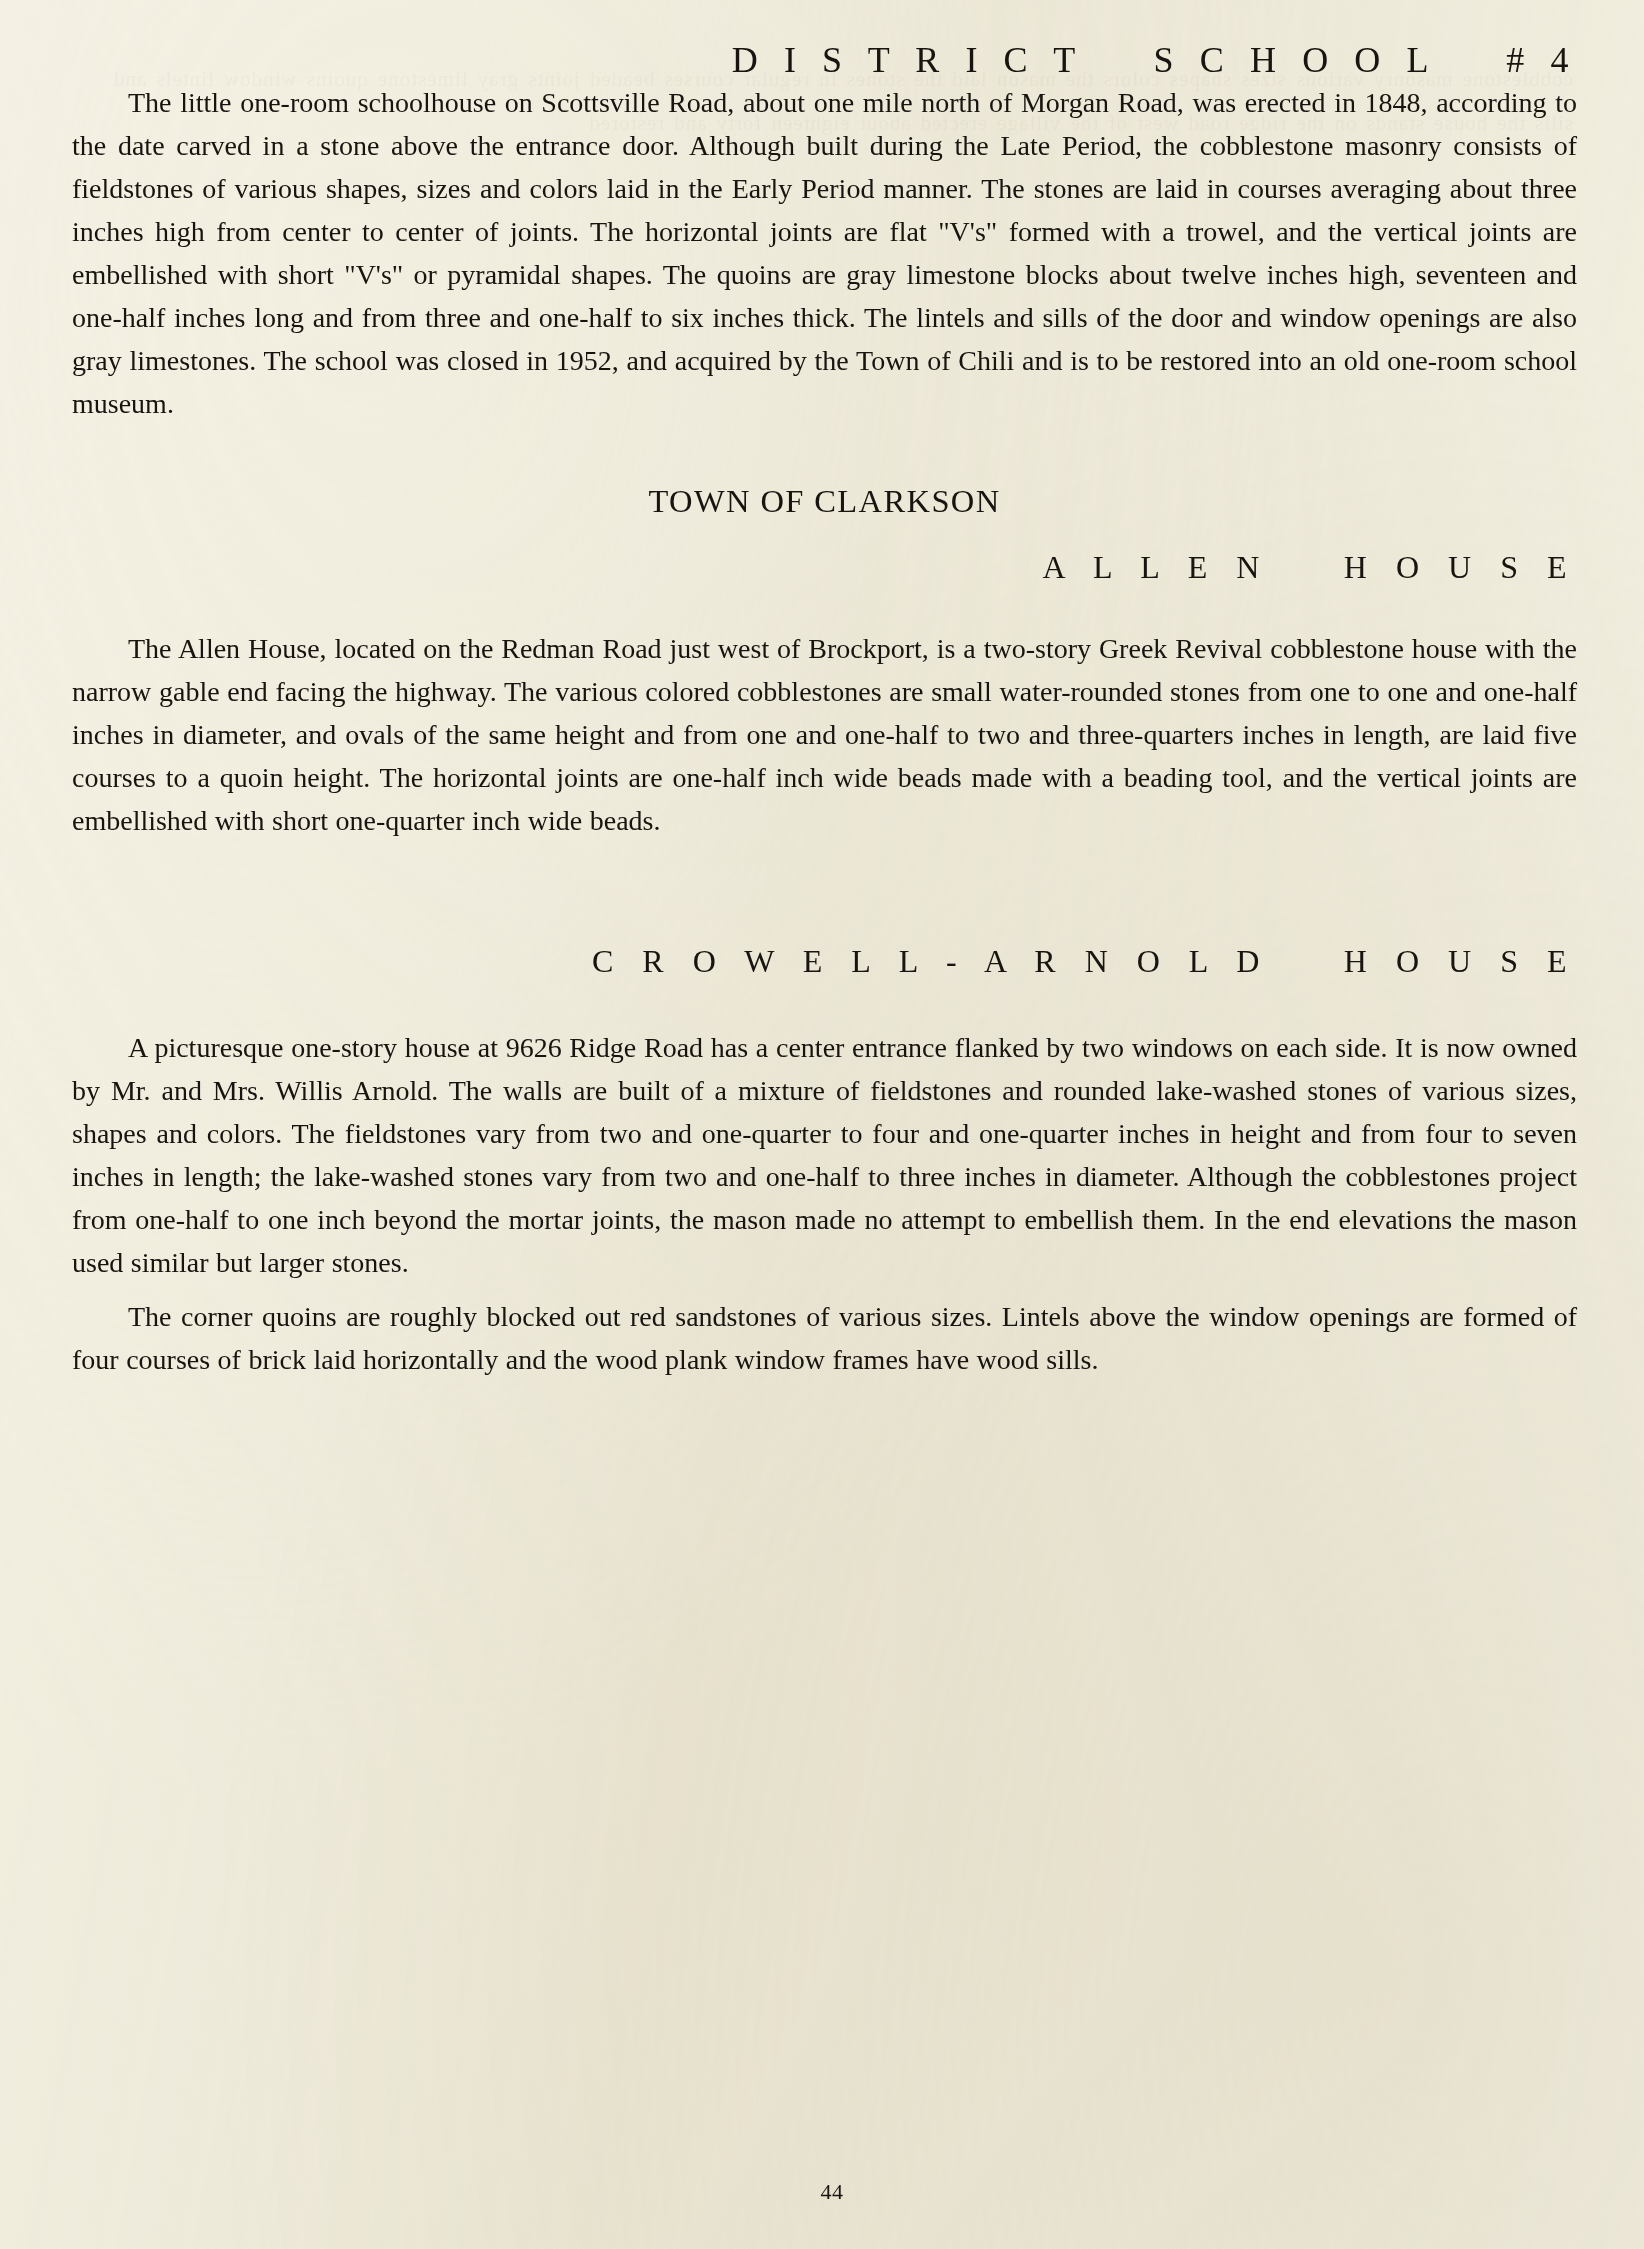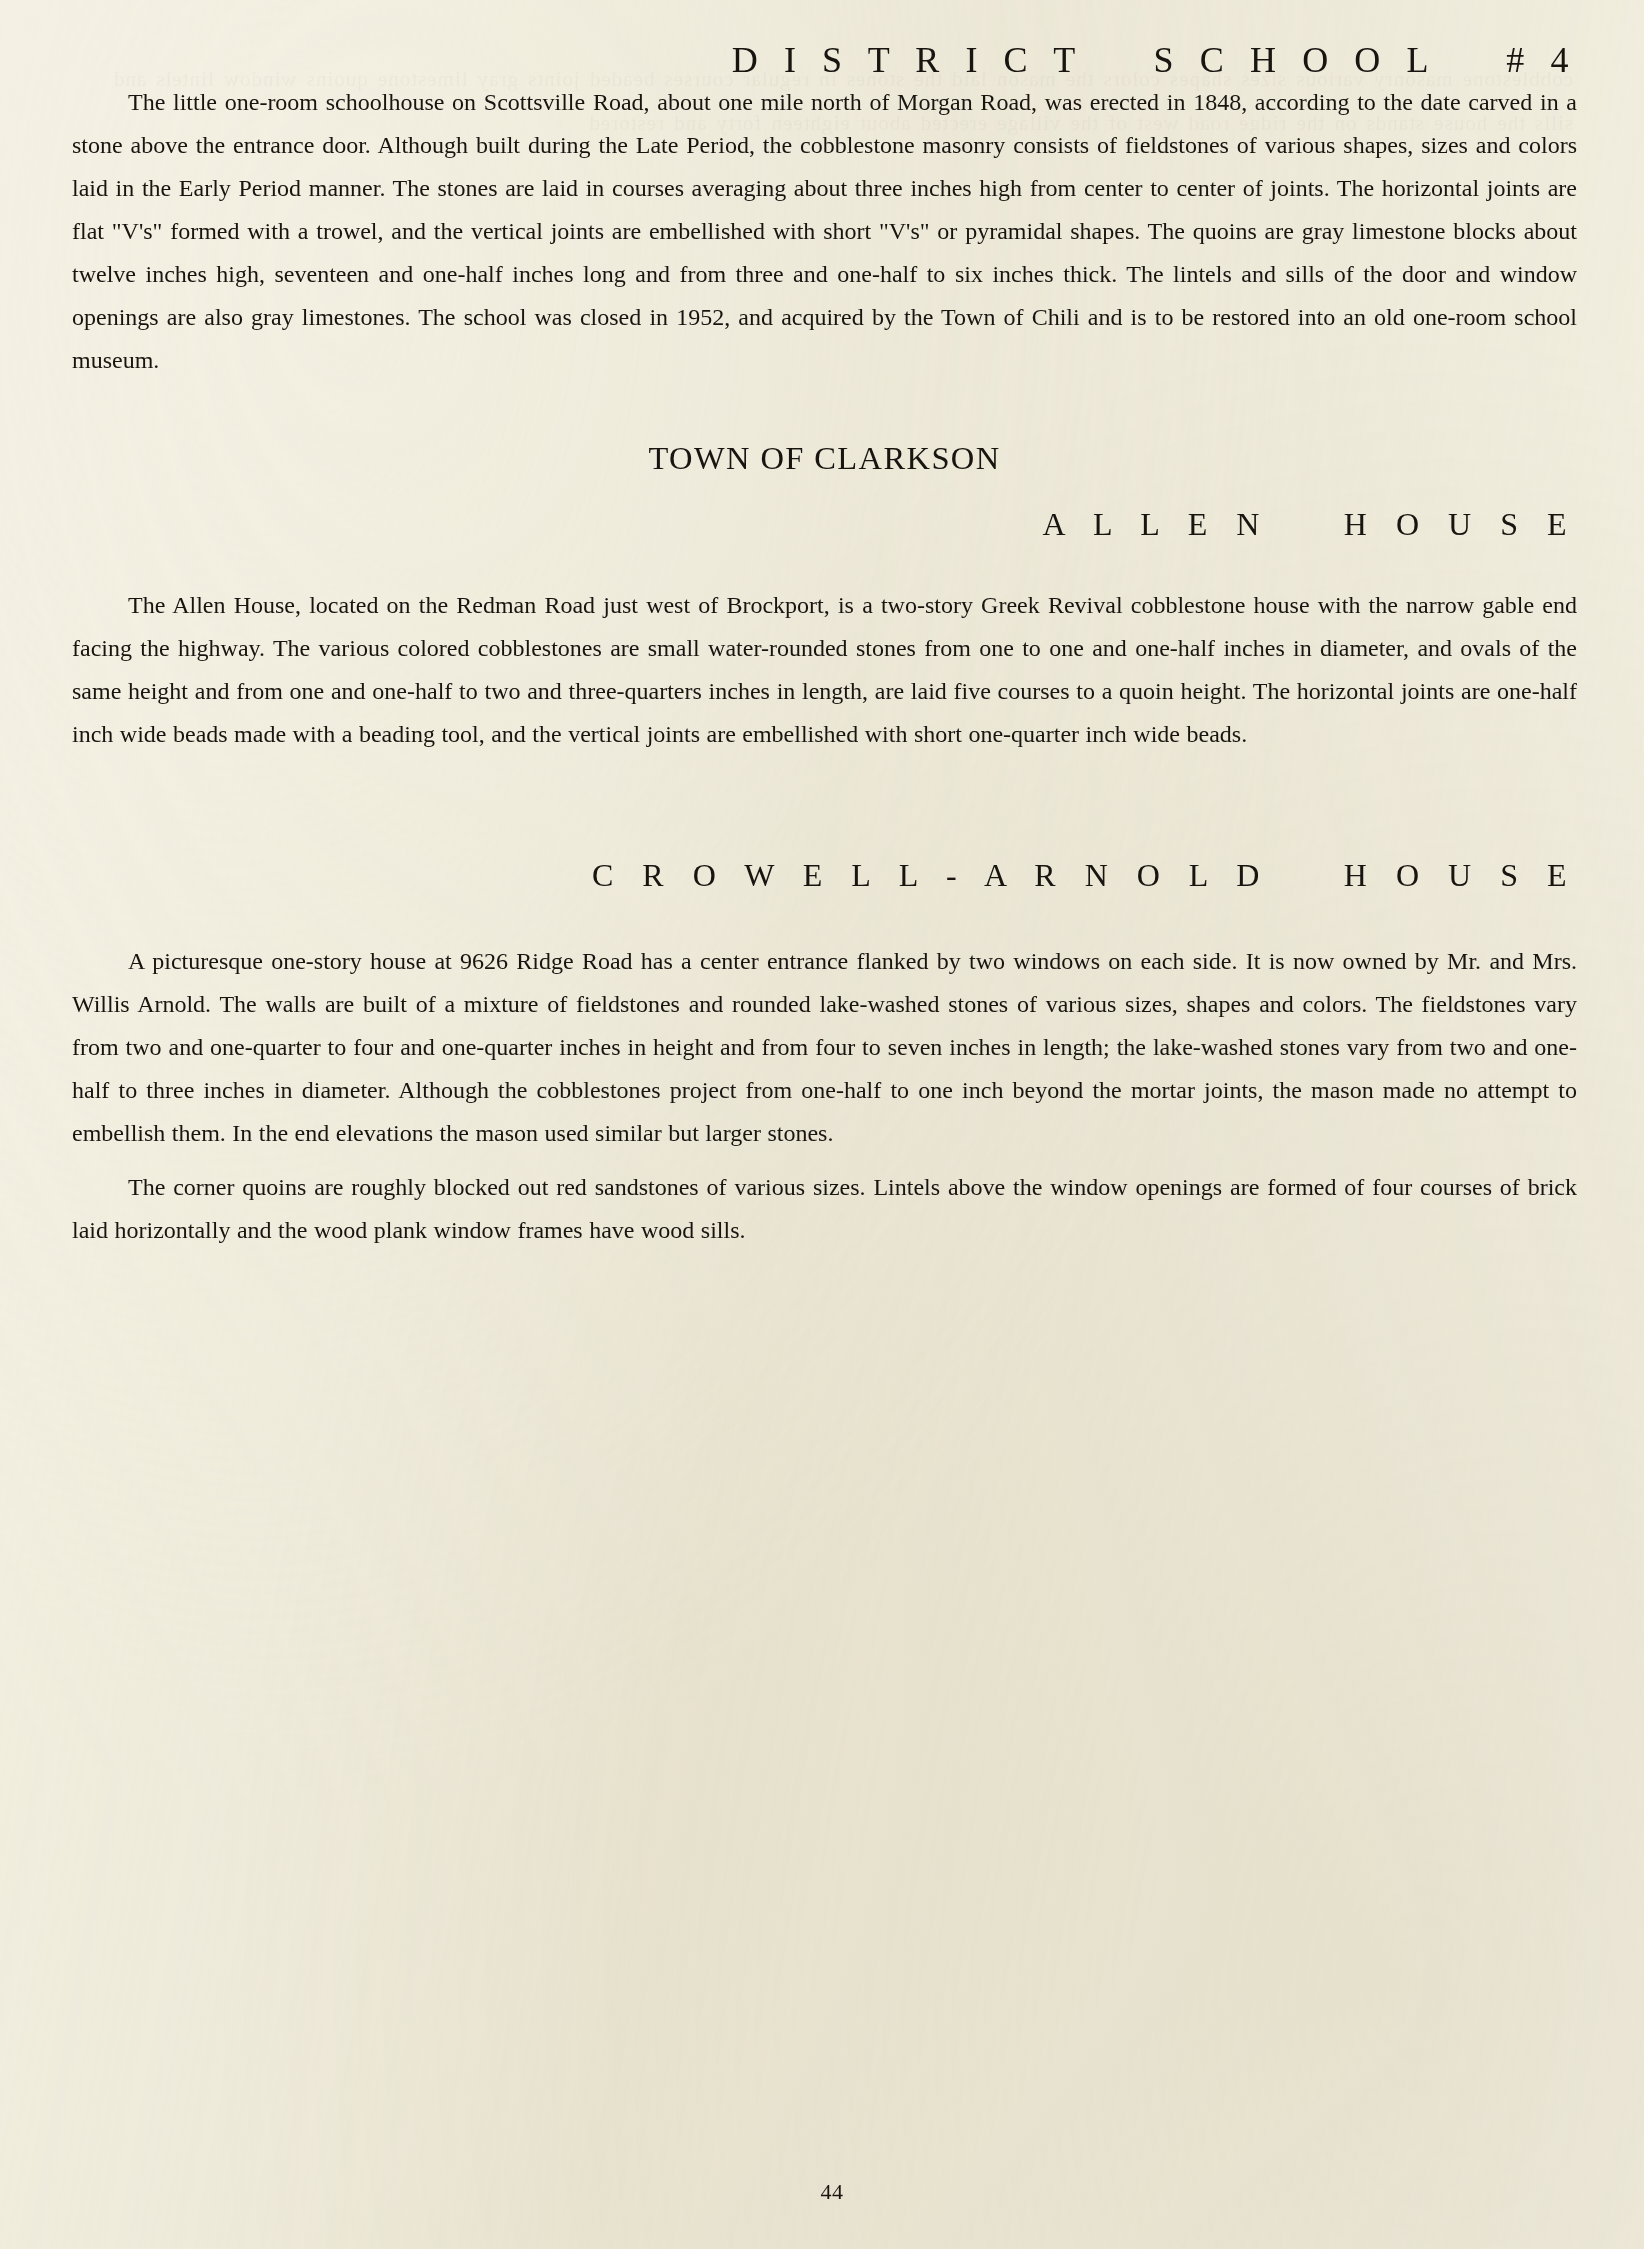--- a/index.html
+++ b/index.html
@@ -63,21 +63,21 @@
     letter-spacing: 8.6px;
     padding-top: 39px;
     padding-bottom: 0;
     text-indent: 8.6px;
     white-space: pre;
   }
 
   
   p.body-par {
     margin: 0;
-    font-size: 24px;
+    font-size: 28px;
     line-height: 43px;
     text-align: justify;
     text-align-last: left;
     word-spacing: 0.5px;
     hyphens: none;
   }
   p.body-par.indent {
     text-indent: 56px;
   }
   .gap-sm  { height: 10.5px; }

